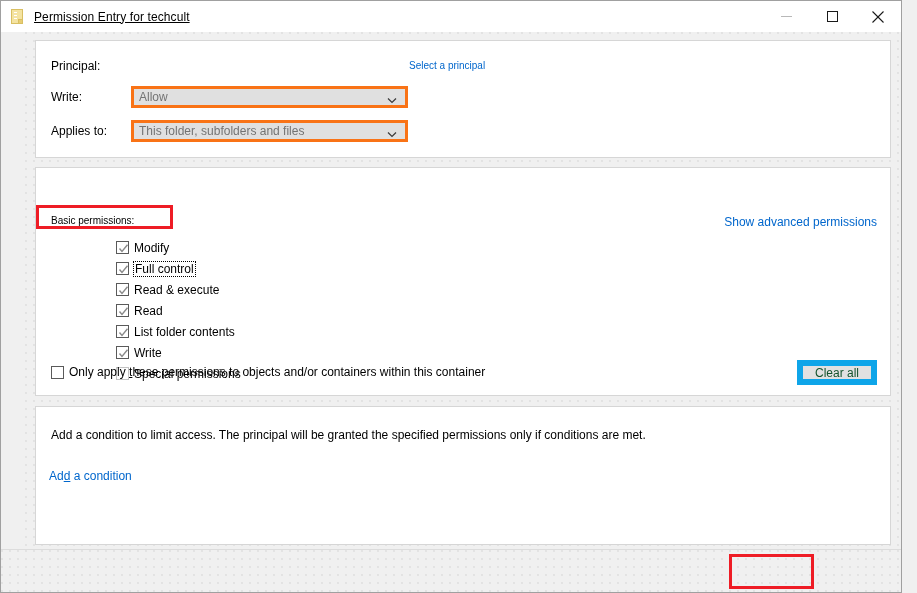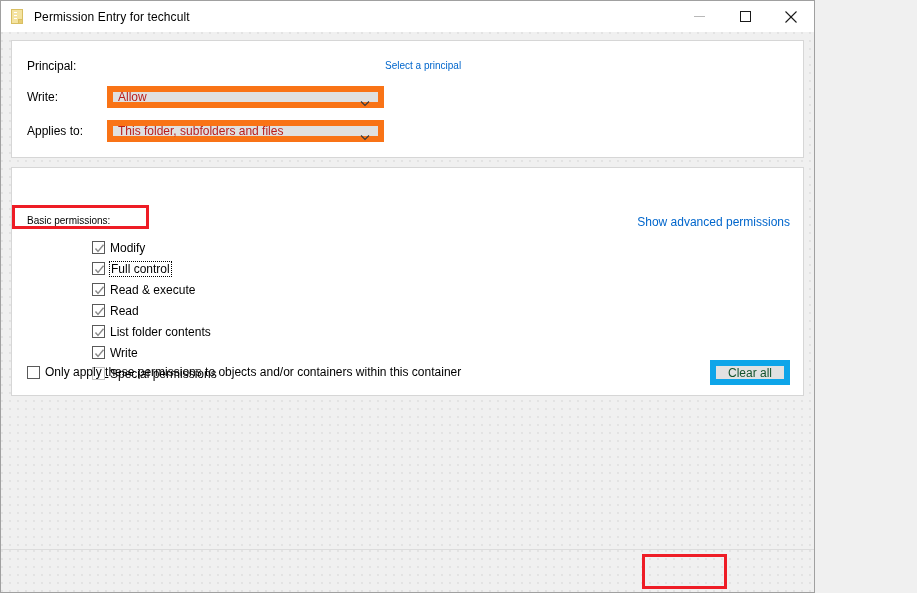--- a/index.html
+++ b/index.html
@@ -12,27 +12,28 @@
     overflow: hidden;
     font-family: "Liberation Sans", sans-serif;
     font-size: 12px;
     color: #000000;
     background: #f0f0f0;
   }
 
   
   #window {
     position: relative;
-    width: 815px;
+    width: 902px;
     height: 593px;
     box-sizing: border-box;
     border: 1px solid #a0a0a0;
     background: #f0f0f0;
     display: flex;
     flex-direction: column;
+    text-decoration: underline;
   }
 
   
   #titlebar {
     height: 31px;
     flex: 0 0 31px;
     background: #ffffff;
     display: flex;
     align-items: center;
     position: relative;
@@ -100,20 +101,21 @@
   .win-btn svg { display: block; }
 
   
   #body-area {
     flex: 1 1 auto;
     position: relative;
     background-color: #f0f0f0;
     background-image: radial-gradient(circle at 1px 1px, #e2e2e2 0.7px, transparent 0.8px);
     background-size: 8px 8px;
     padding: 16px;
+    margin-left: 24px;
   }
 
   
   .panel {
     position: absolute;
     left: 10px;
     right: 10px;
     background: #ffffff;
     border: 1px solid #d6d6d6;
     box-sizing: border-box;
@@ -138,27 +140,27 @@
     width: 80px;
     font-size: 12px;
     color: #000000;
   }
 
   .combo {
     width: 277px;
     height: 22px;
     box-sizing: border-box;
     background: #e0e0e0;
-    border: 6px solid #f97316;
+    border: 3px solid #f97316;
     display: flex;
     align-items: center;
     padding-left: 5px;
     position: relative;
     font-size: 12px;
-    color: #b91c1c;
+    color: #737373;
   }
   .combo-arrow {
     position: absolute;
     right: 8px;
     top: 0;
     height: 22px;
     display: flex;
     align-items: center;
   }
 
@@ -453,20 +455,24 @@
         </div>
 
       <div id="only-apply-row">
         <span class="cb"></span>
         <span id="only-apply-label">Only apply <span class="accel">t</span>hese permissions to objects and/or containers within this container</span>
       </div>
 
       <button id="clear-all-button">Clear all</button>
     </div>
 
+    <div class="panel" id="panel-conditions">
+      <span id="conditions-text">Add a condition to limit access. The principal will be granted the specified permissions only if conditions are met.</span>
+      <a class="link" id="add-condition-link">Ad<span class="accel">d</span> a condition</a>
+    </div>
 
   </div>
 
   <div id="footer">
     <button class="dlg-btn" id="ok-button">OK</button>
     <div id="ok-annotation"></div>
     <button class="dlg-btn" id="cancel-button">Write</button>
   </div>
 
 </div>

